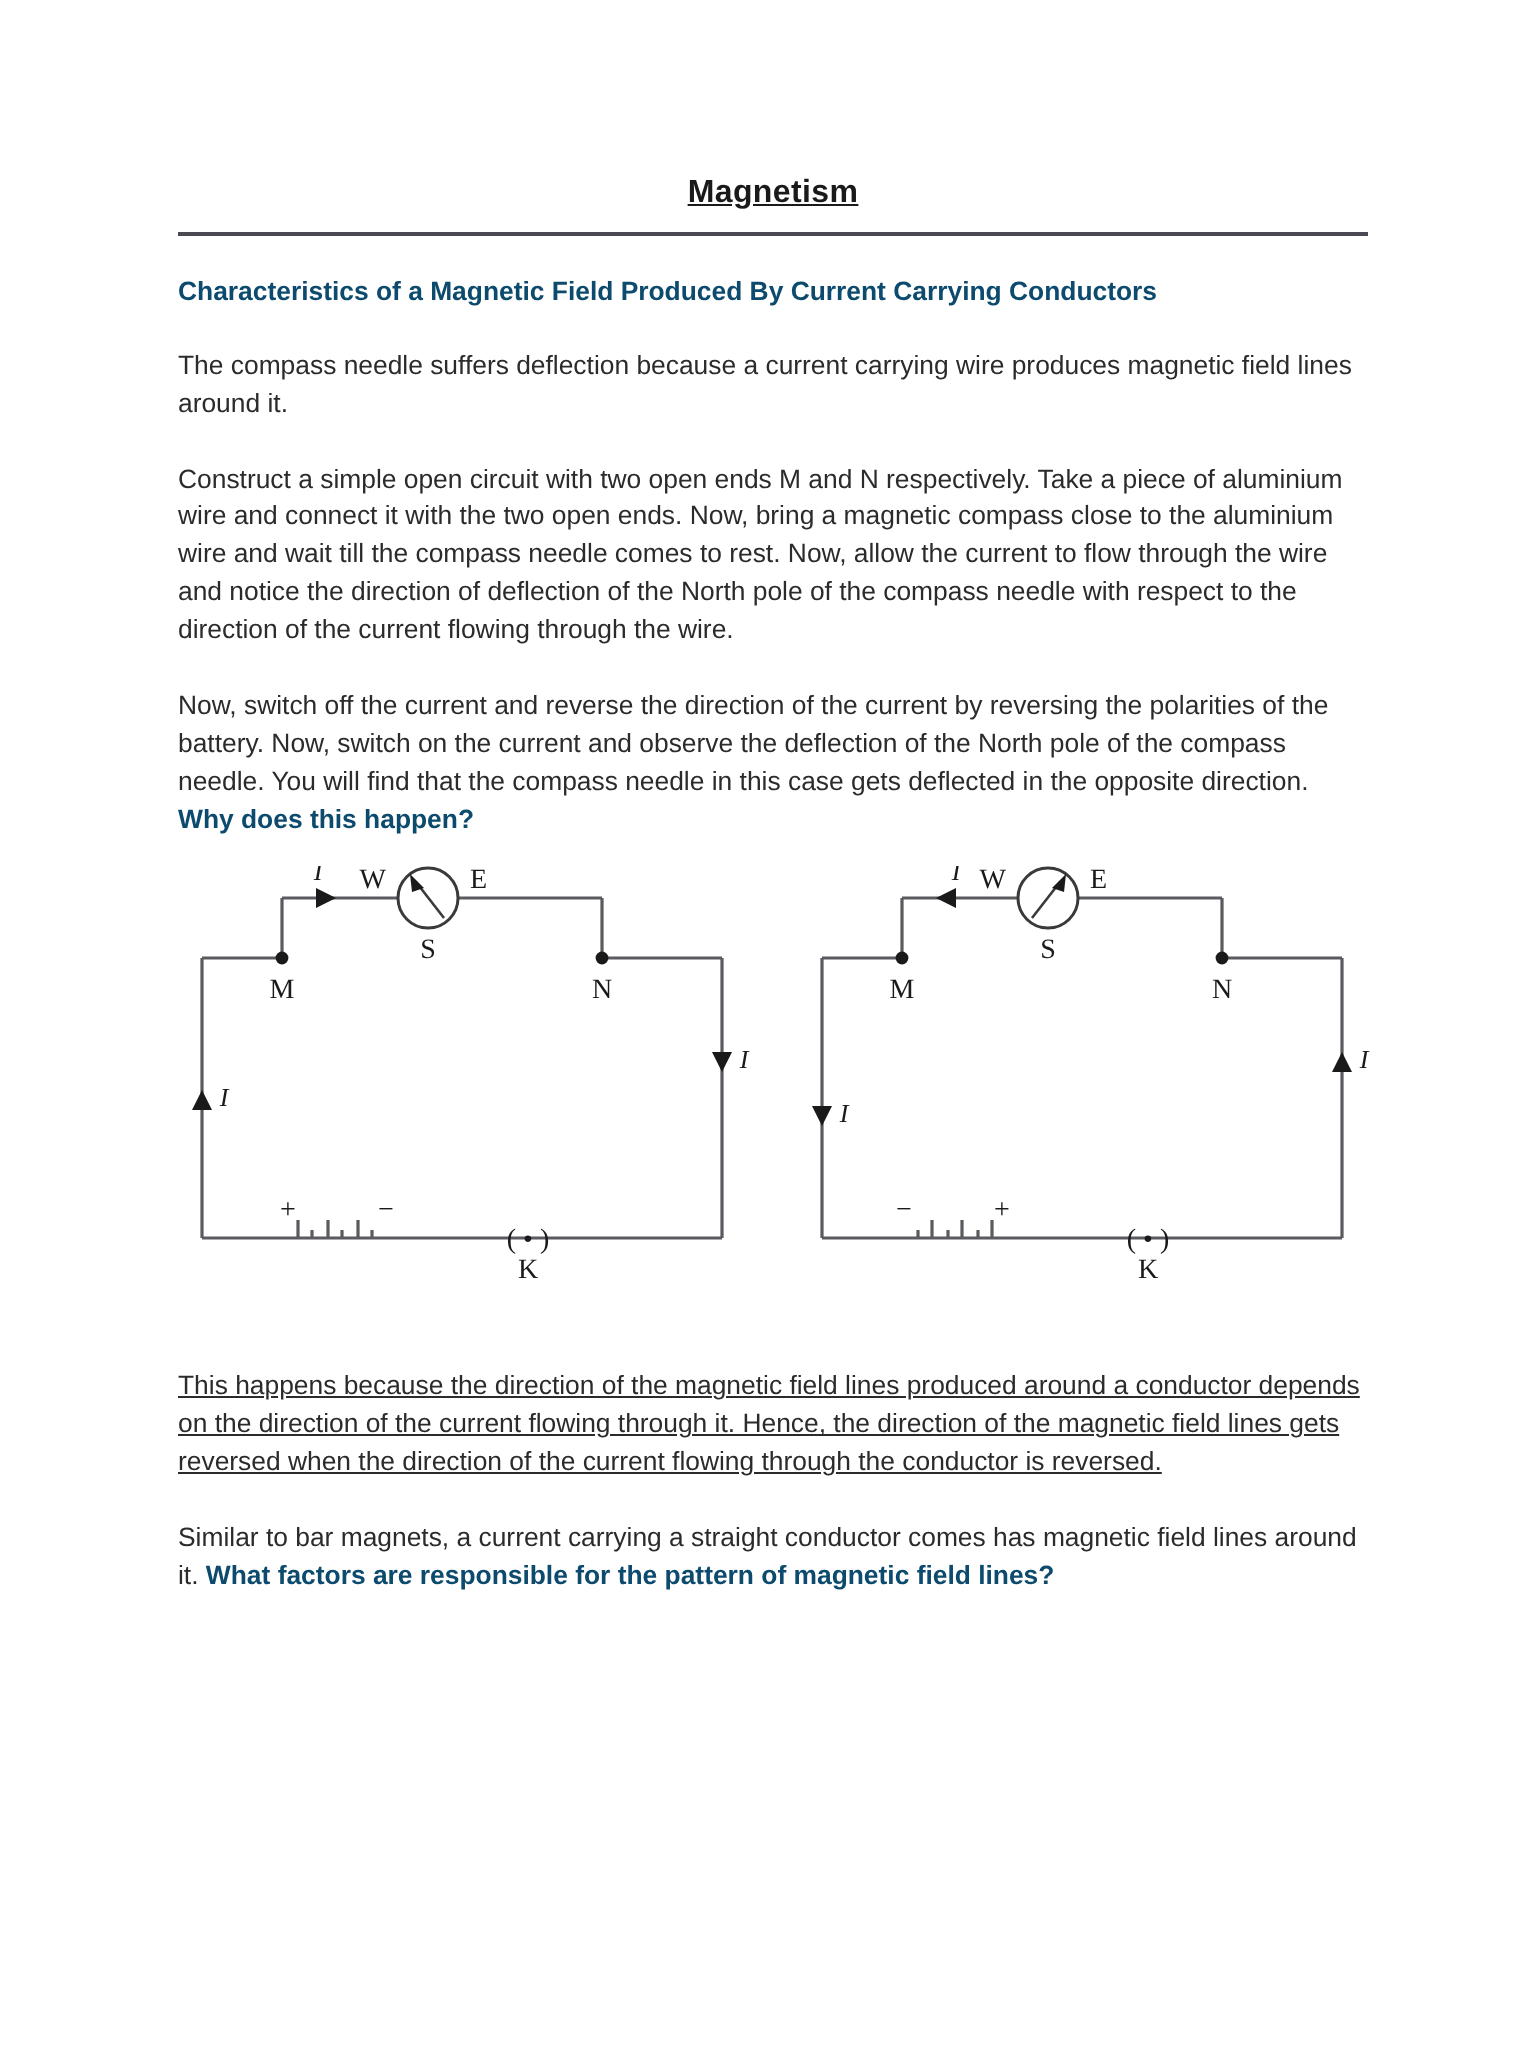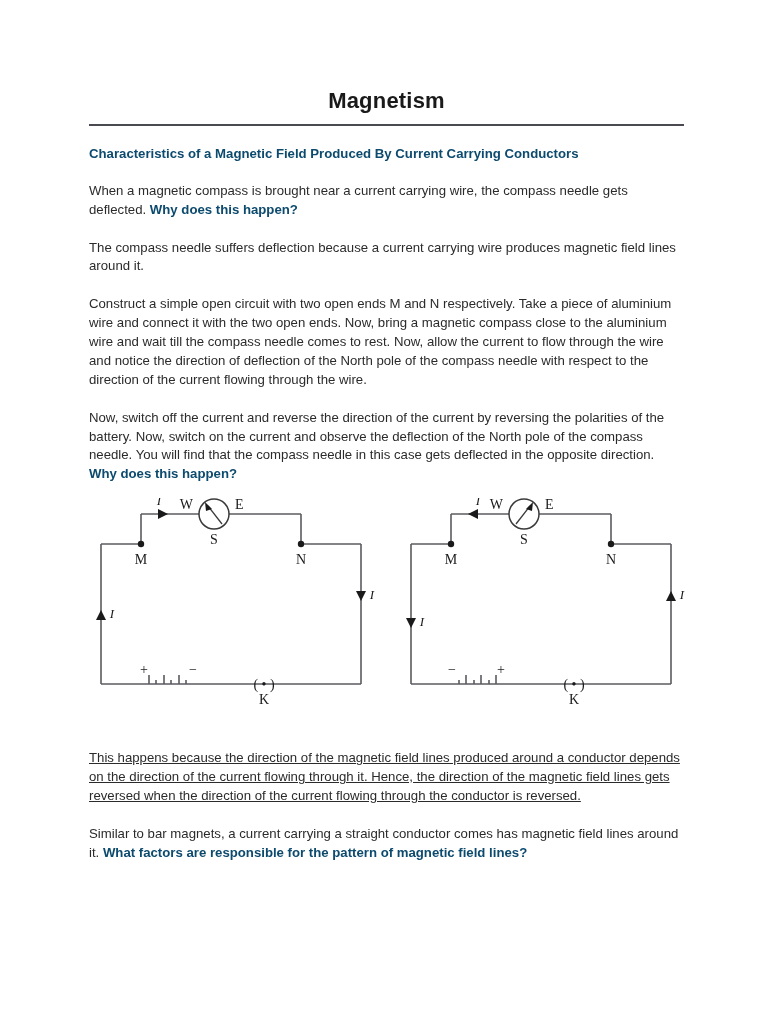--- a/index.html
+++ b/index.html
@@ -22,27 +22,28 @@
     height: 1024px;
     background: #fff;
   }
   .content {
     position: absolute;
     left: 89px;
     top: 88px;
     width: 595px;
   }
   .doc-title {
-    font-size: 22px;
+    font-size: 16px;
     font-weight: bold;
     text-align: center;
     letter-spacing: 0.2px;
     margin: 0;
     padding: 0 0 8px 0;
     color: #1a1a1a;
+    text-decoration: underline;
   }
   .title-rule {
     height: 0;
     border-top: 2px solid #4a4a52;
     margin: 2px 0 0 0;
     width: 595px;
   }
   .h2 {
     font-size: 13.2px;
     font-weight: bold;
@@ -73,21 +74,20 @@
 <body>
 
 <div class="page">
   <div class="content">
 
     <h1 class="doc-title">Magnetism</h1>
     <div class="title-rule"></div>
 
     <div class="h2">Characteristics of a Magnetic Field Produced By Current Carrying Conductors</div>
 
-    <p class="para"><span>When a magnetic compass is brought near a current carrying wire, the compass needle gets deflected. </span><b>Why does this happen?</b></p>
 
     <p class="para">The compass needle suffers deflection because a current carrying wire produces magnetic field lines around it.</p>
 
     <p class="para">Construct a simple open circuit with two open ends M and N respectively. Take a piece of aluminium wire and connect it with the two open ends. Now, bring a magnetic compass close to the aluminium wire and wait till the compass needle comes to rest. Now, allow the current to flow through the wire and notice the direction of deflection of the North pole of the compass needle with respect to the direction of the current flowing through the wire.</p>
 
     <p class="para"><span>Now, switch off the current and reverse the direction of the current by reversing the polarities of the battery. Now, switch on the current and observe the deflection of the North pole of the compass needle. You will find that the compass needle in this case gets deflected in the opposite direction. </span><b>Why does this happen?</b></p>
 
     <div class="figure">
       <svg width="600" height="232" viewBox="0 0 600 232" xmlns="http://www.w3.org/2000/svg">
         <defs>

